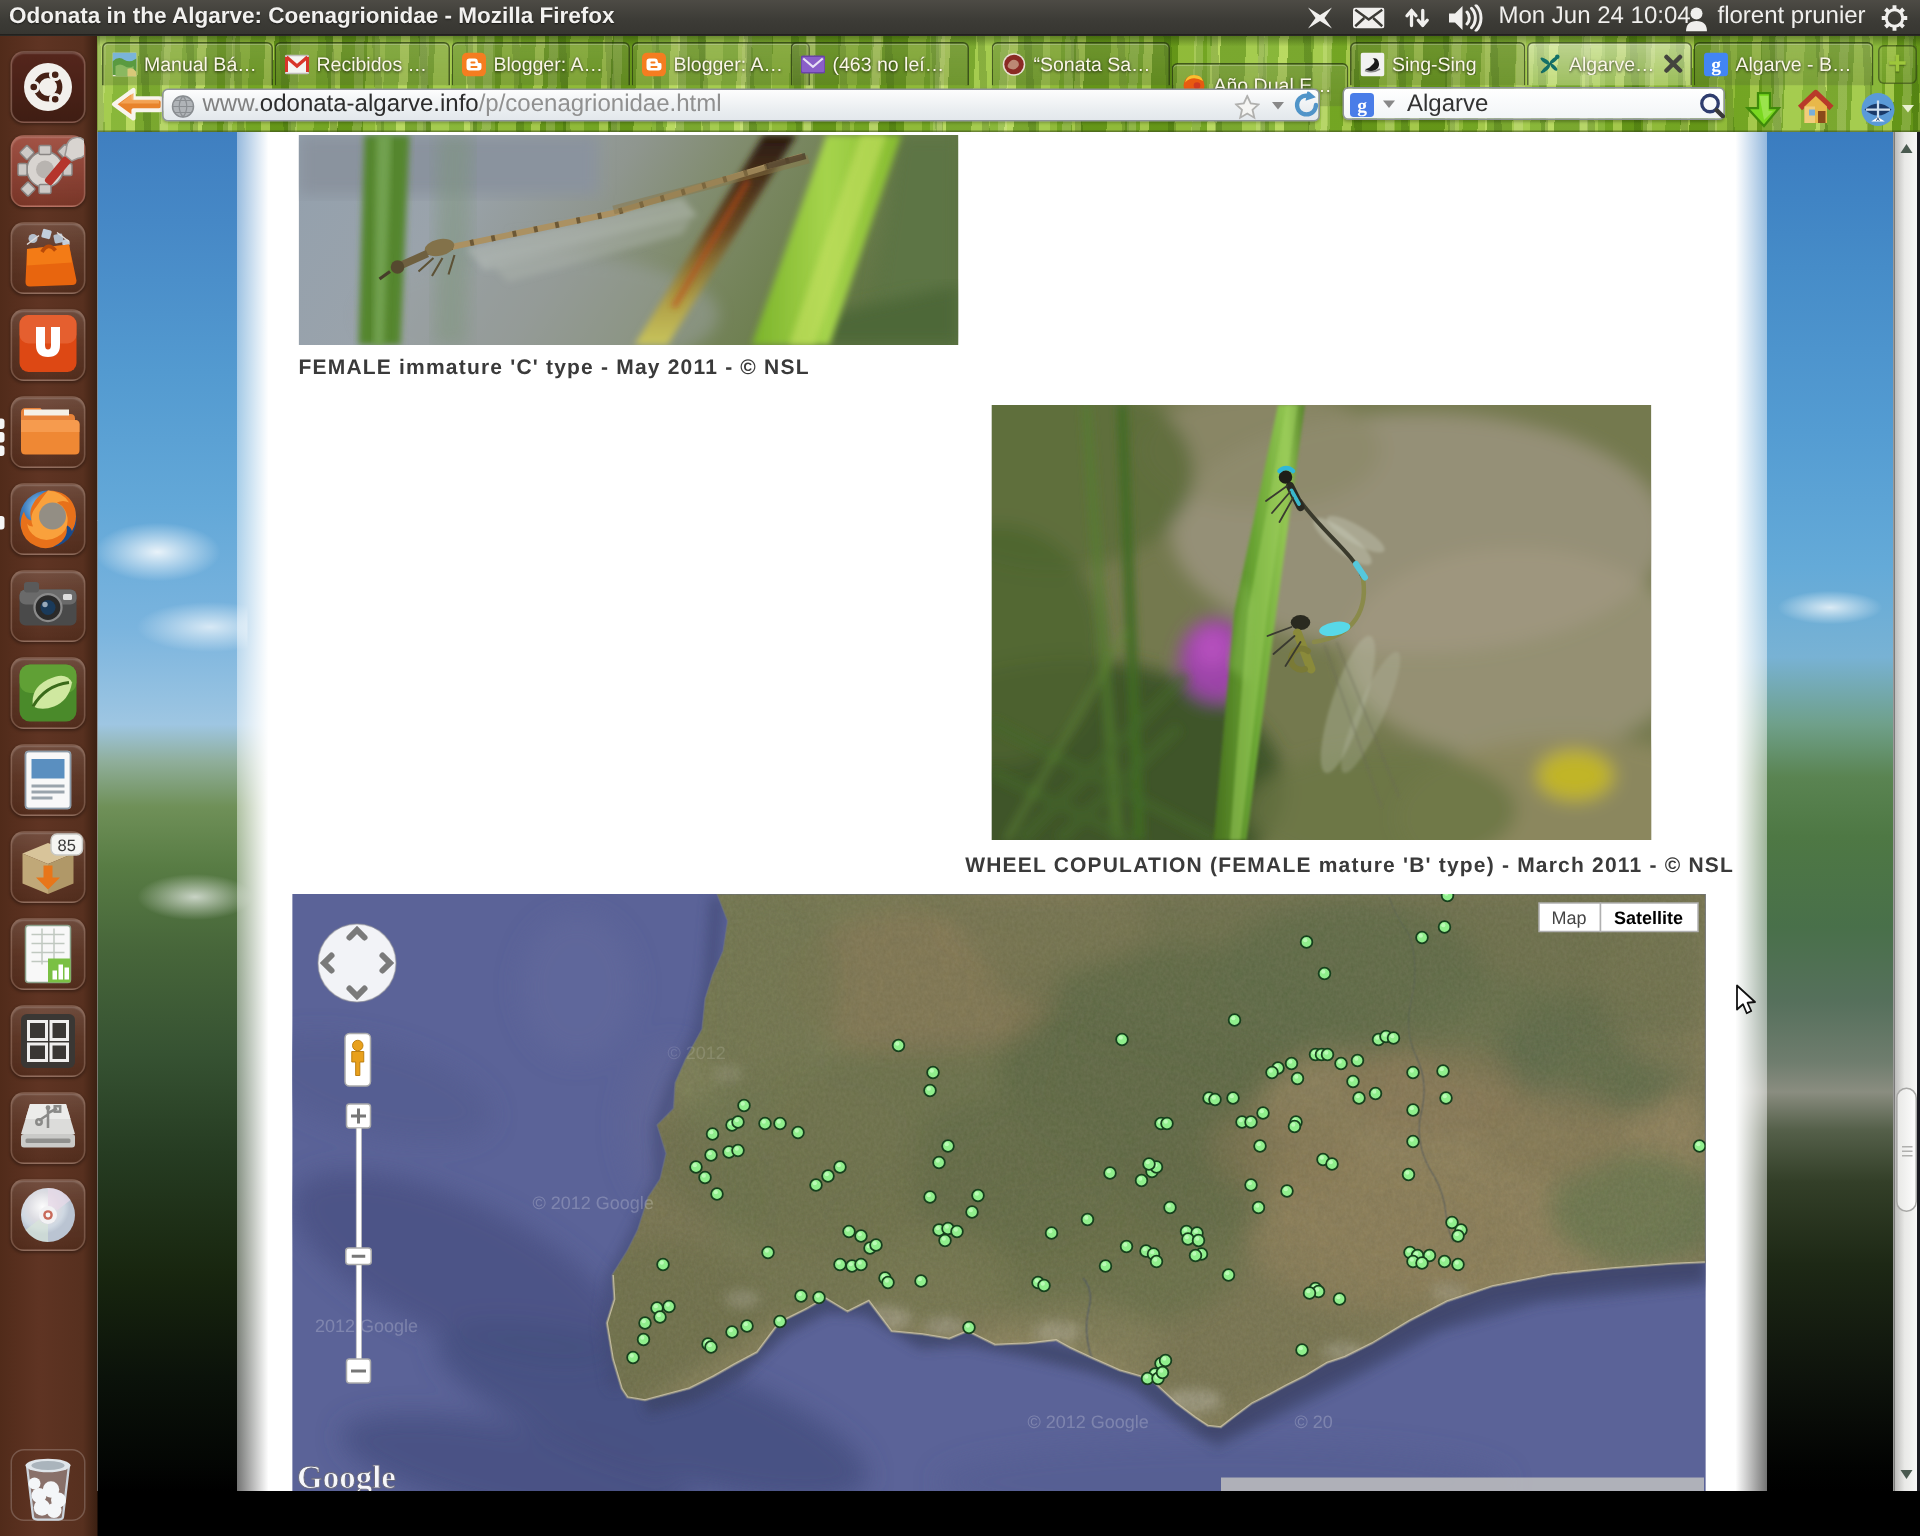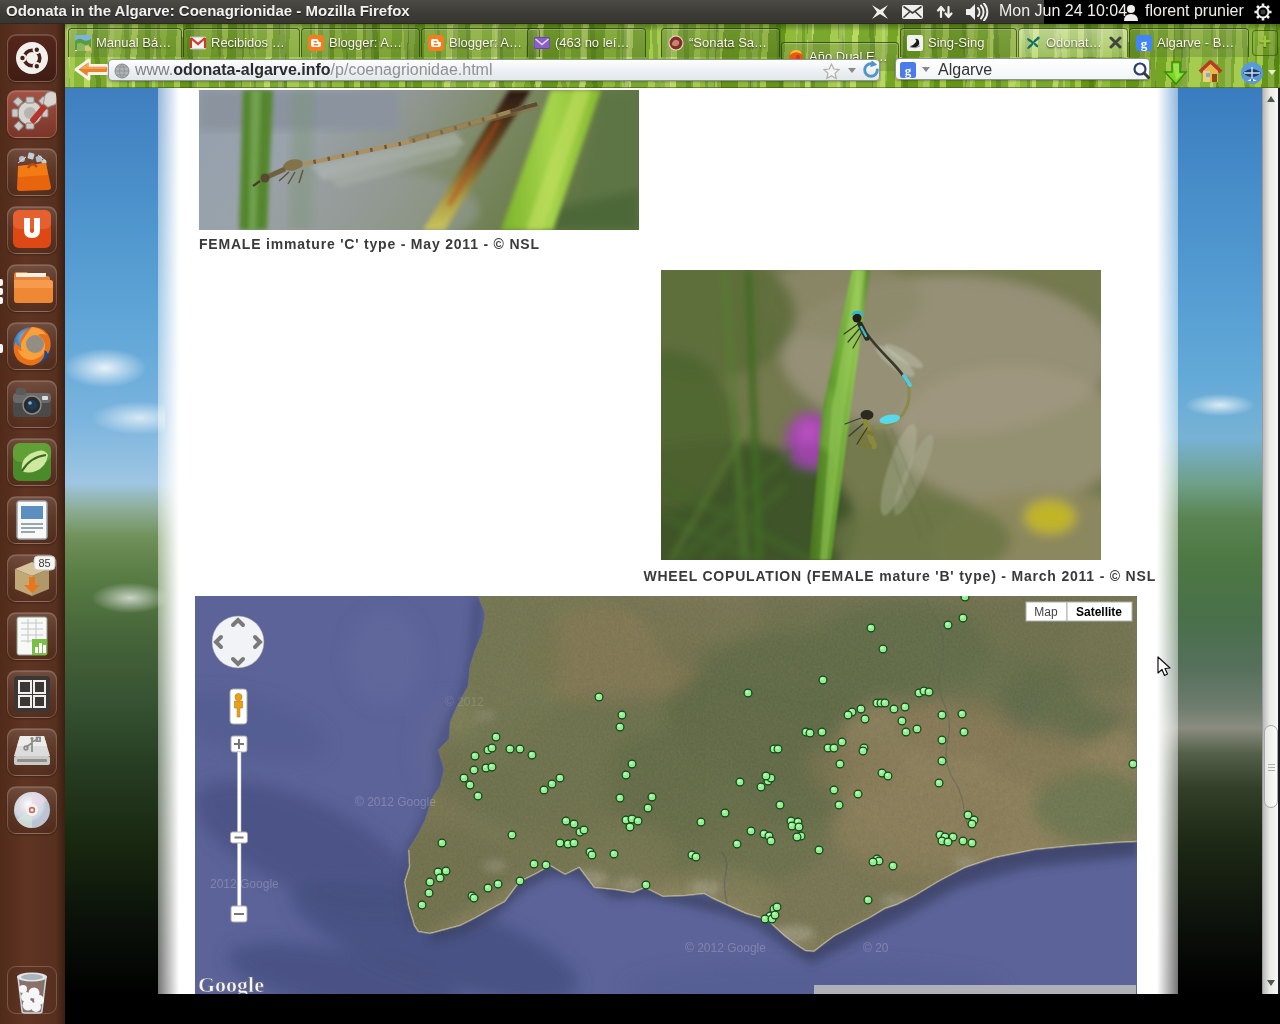--- a/index.html
+++ b/index.html
@@ -2,21 +2,21 @@
 <html><head>
 <meta charset="utf-8">
 <style>
 html,body{margin:0;padding:0;}
 #screen{position:relative;width:1280px;height:1024px;overflow:hidden;
   font-family:"Liberation Sans",sans-serif;background:#000;}
 #screen *{position:absolute;box-sizing:border-box;}
 #screen span,#screen b{position:static;}
 
 
-#panel{left:0;top:0;width:1044px;height:24px;
+#panel{left:0;top:0;width:1280px;height:24px;
   background:linear-gradient(#4d4b45,#3c3b36 60%,#373631);
   border-bottom:1px solid #2a2925;}
 #panel .title{left:6px;top:2px;font-size:15px;font-weight:bold;letter-spacing:.25px;color:#f2f1ef;
   text-shadow:0 1px 1px rgba(0,0,0,.6);letter-spacing:0;}
 .ptxt{top:2px;position:absolute;white-space:nowrap;color:#f0efed;}
 
 
 #launcher{left:0;top:24px;width:65px;height:1000px;
   background:linear-gradient(90deg,#512b1a,#5f3423 40%,#57301f 85%,#3b2012);}
 .tile{left:7px;width:50px;height:48px;border-radius:9px;
@@ -44,21 +44,21 @@
 .tab .tt{left:27px;top:6px;position:absolute;font-size:13px;color:#faf6e8;white-space:nowrap;
   overflow:hidden;text-shadow:0 1px 2px rgba(0,0,0,.75);}
 #newtab{top:6px;width:26px;height:26px;border-radius:4px;border:1px solid rgba(30,45,10,.5);
   background:linear-gradient(rgba(150,180,80,.35),rgba(110,140,60,.25));
   color:#9ec73b;font:bold 22px/22px "Liberation Sans";text-align:center;
   text-shadow:0 1px 1px rgba(0,0,0,.4);}
 #urlbar{left:43px;top:35px;width:772px;height:22px;border:1px solid #8d9398;border-radius:4px;
   background:linear-gradient(#fdfdfd,#e9edf0 70%,#e3e8ec);
   box-shadow:0 1px 2px rgba(0,0,0,.25);}
 #urltext{left:26px;top:1px;font-size:16px;color:#8a8a8a;white-space:nowrap;}
-#urltext b{color:#2c2c2c;font-weight:bold;text-align:center;}
+#urltext b{color:#2c2c2c;font-weight:normal;text-align:center;}
 #searchbox{left:830px;top:34px;width:255px;height:22px;border:1px solid #8d9398;border-radius:4px;
   background:linear-gradient(#ffffff,#f2f5f7);box-shadow:0 1px 2px rgba(0,0,0,.25);}
 
 
 #page{left:65px;top:88px;border-top:0;width:1197px;height:906px;overflow:hidden;background:#fff;}
 #bgphoto{left:0;top:0;width:1197px;height:906px;}
 #column{left:93px;top:0;width:1020px;height:906px;
   background:linear-gradient(90deg,rgba(255,255,255,.45) 0,#ffffff 21px,#ffffff 999px,rgba(255,255,255,.45) 100%);}
 .cap{font-weight:bold;font-size:14px;color:#3a3a3a;white-space:nowrap;letter-spacing:.8px;}
 
@@ -385,21 +385,21 @@
             <path d="M2.5 13.5 L13 3"></path>
           </g>
           <g fill="#137068">
             <ellipse cx="5.2" cy="5.8" rx="3.8" ry="1.3" transform="rotate(35 5.2 5.8)"></ellipse>
             <ellipse cx="5.6" cy="10.9" rx="3.4" ry="1.2" transform="rotate(-42 5.6 10.9)"></ellipse>
             <ellipse cx="11" cy="5" rx="3.2" ry="1.2" transform="rotate(-38 11 5)"></ellipse>
             <ellipse cx="10.9" cy="9.8" rx="3" ry="1.2" transform="rotate(45 10.9 9.8)"></ellipse>
             <circle cx="13.2" cy="2.9" r="1.5"></circle>
           </g>
         </svg>
-        <div class="tt" style="max-width:62px">Odonat…</div>
+        <div class="tt" style="max-width:62px">Algarve…</div>
         <svg style="position:absolute;right:5px;top:7px" width="13" height="13" viewBox="0 0 13 13">
           <path d="M2 2 L11 11 M11 2 L2 11" stroke="#44443e" stroke-width="3" stroke-linecap="round"></path>
         </svg>
       </div>
     <div class="tab" style="left:1064px;width:120px;">
         <svg class="ti" viewBox="0 0 16 16">
           <rect width="16" height="16" rx="2.5" fill="#4285f4"></rect>
           <text x="8" y="12.5" font-family="Liberation Serif" font-size="13" font-weight="bold" fill="#fff" text-anchor="middle">g</text>
         </svg>
         <div class="tt" style="max-width:88px">Algarve - B…</div>

